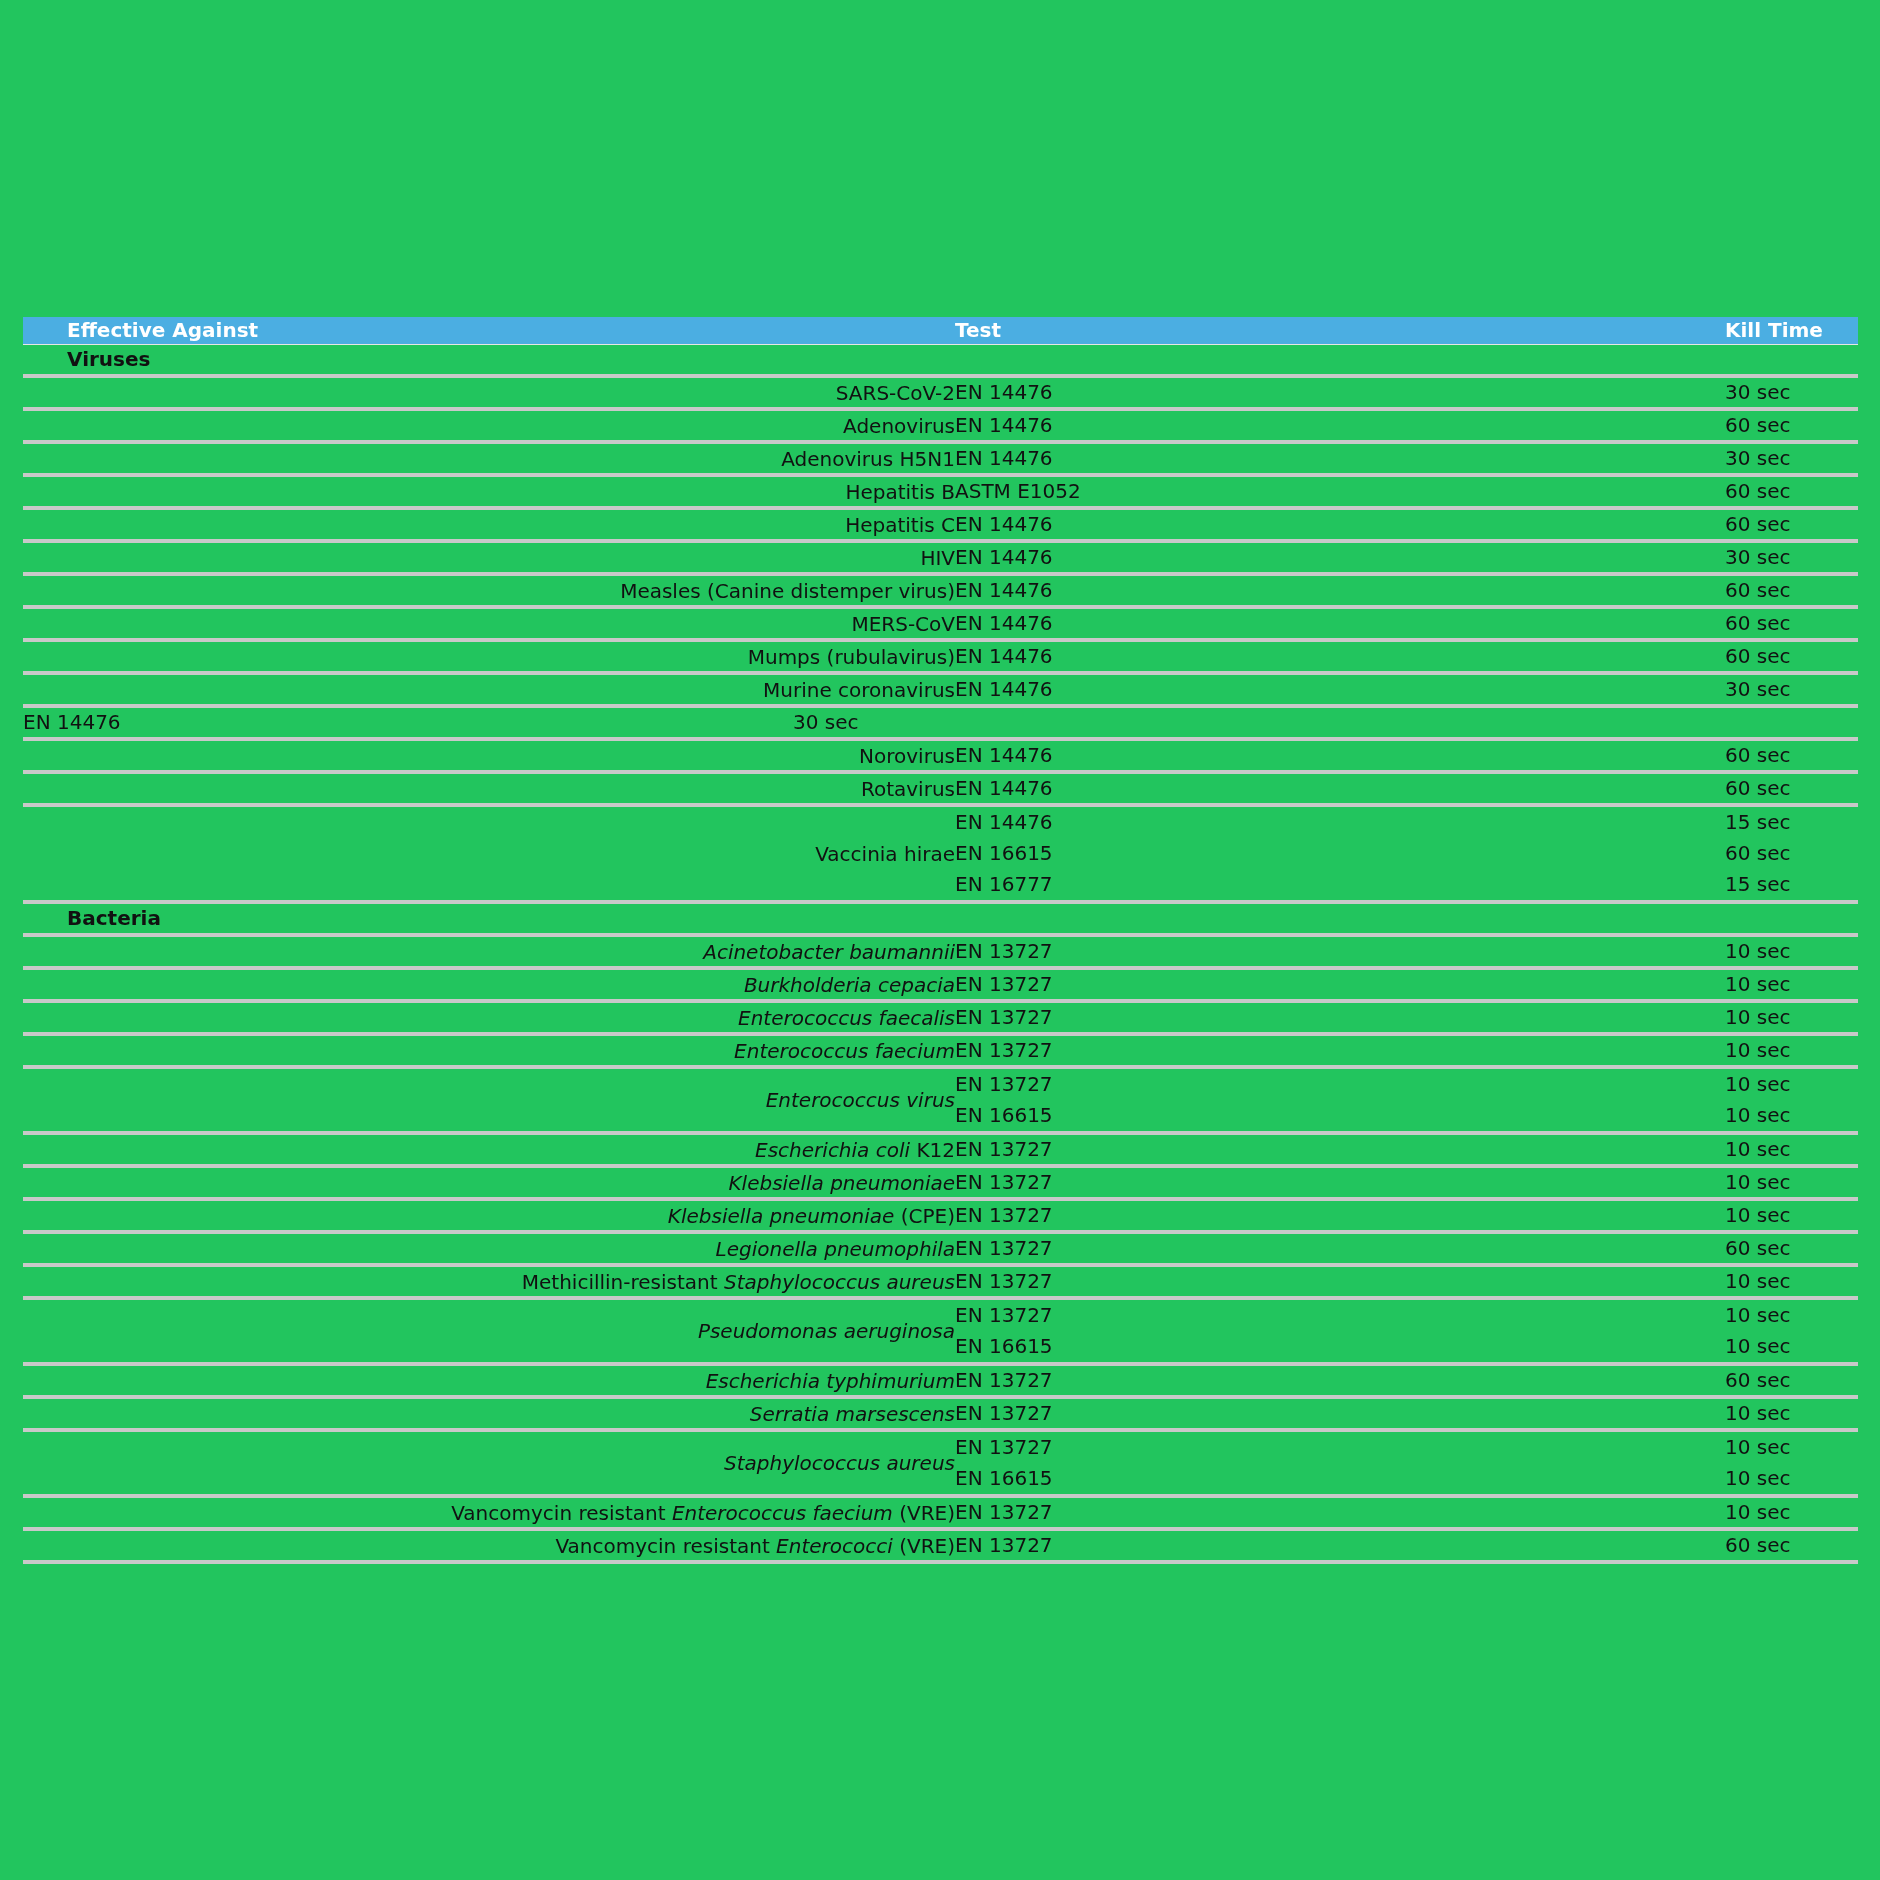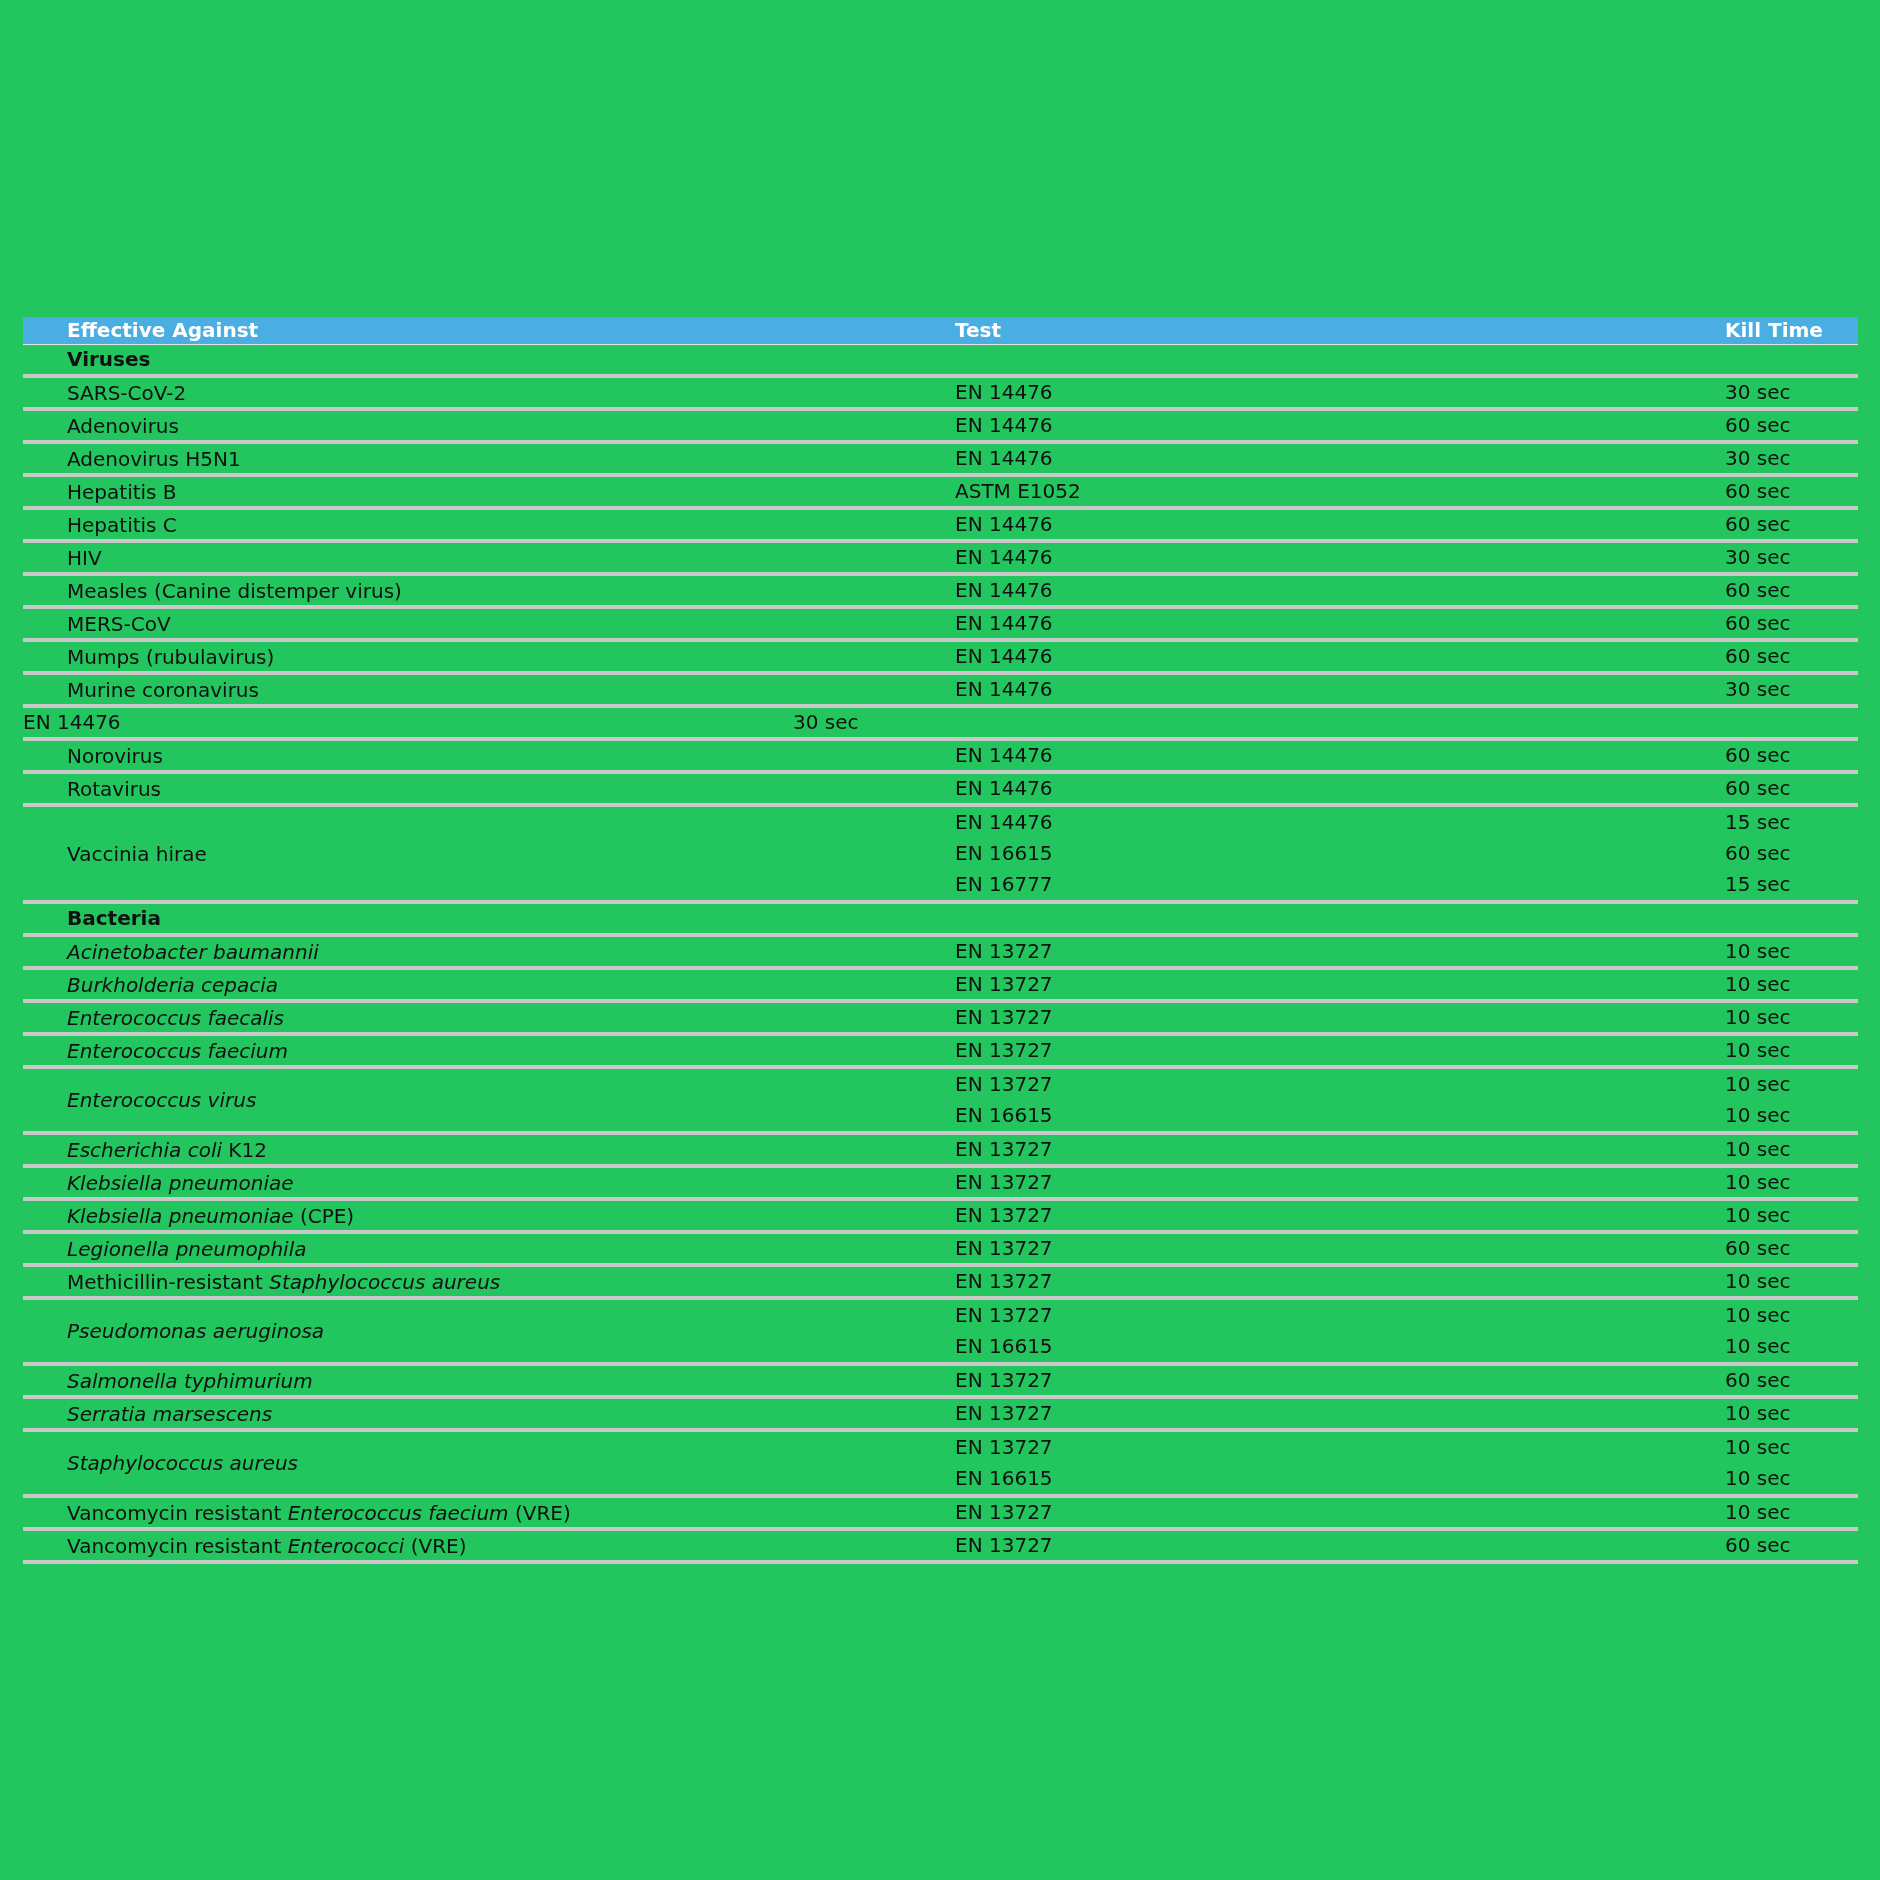--- a/index.html
+++ b/index.html
@@ -31,21 +31,21 @@
     padding-left:44px;
     border-bottom:4px solid var(--divider,#c9c9c9);
   }
   
   .data-row{
     display:grid;grid-template-columns:932px 1fr;
     border-bottom:4px solid var(--divider,#c9c9c9);
   }
   .cell-name{
     padding-left:44px;
-    display:flex;align-items:center;flex-wrap:wrap;white-space:pre-wrap;
+    display:flex;align-items:center;flex-wrap:wrap;white-space:pre-wrap;justify-content:flex-end;
   }
   .entries{display:block;}
   .entry{
     display:grid;grid-template-columns:770px 1fr;
     height:31px;line-height:31px;
   }
   .row-single .entry{height:29px;line-height:29px;}
   .it{font-style:italic;}
   .test-cell,.kill-cell{white-space:nowrap;}
 </style>
@@ -296,21 +296,21 @@
               <div class="test-cell">EN 13727</div>
               <div class="kill-cell">10 sec</div>
             </div>
             <div class="entry">
               <div class="test-cell">EN 16615</div>
               <div class="kill-cell">10 sec</div>
             </div>
           </div>
   </div>
         <div class="data-row row-single">
-    <div class="cell-name"><span class="it">Salmonella typhimurium</span></div>
+    <div class="cell-name"><span class="it">Escherichia typhimurium</span></div>
     <div class="entries">
             <div class="entry">
               <div class="test-cell">EN 13727</div>
               <div class="kill-cell">60 sec</div>
             </div>
           </div>
   </div>
         <div class="data-row row-single">
     <div class="cell-name"><span class="it">Serratia marsescens</span></div>
     <div class="entries">

